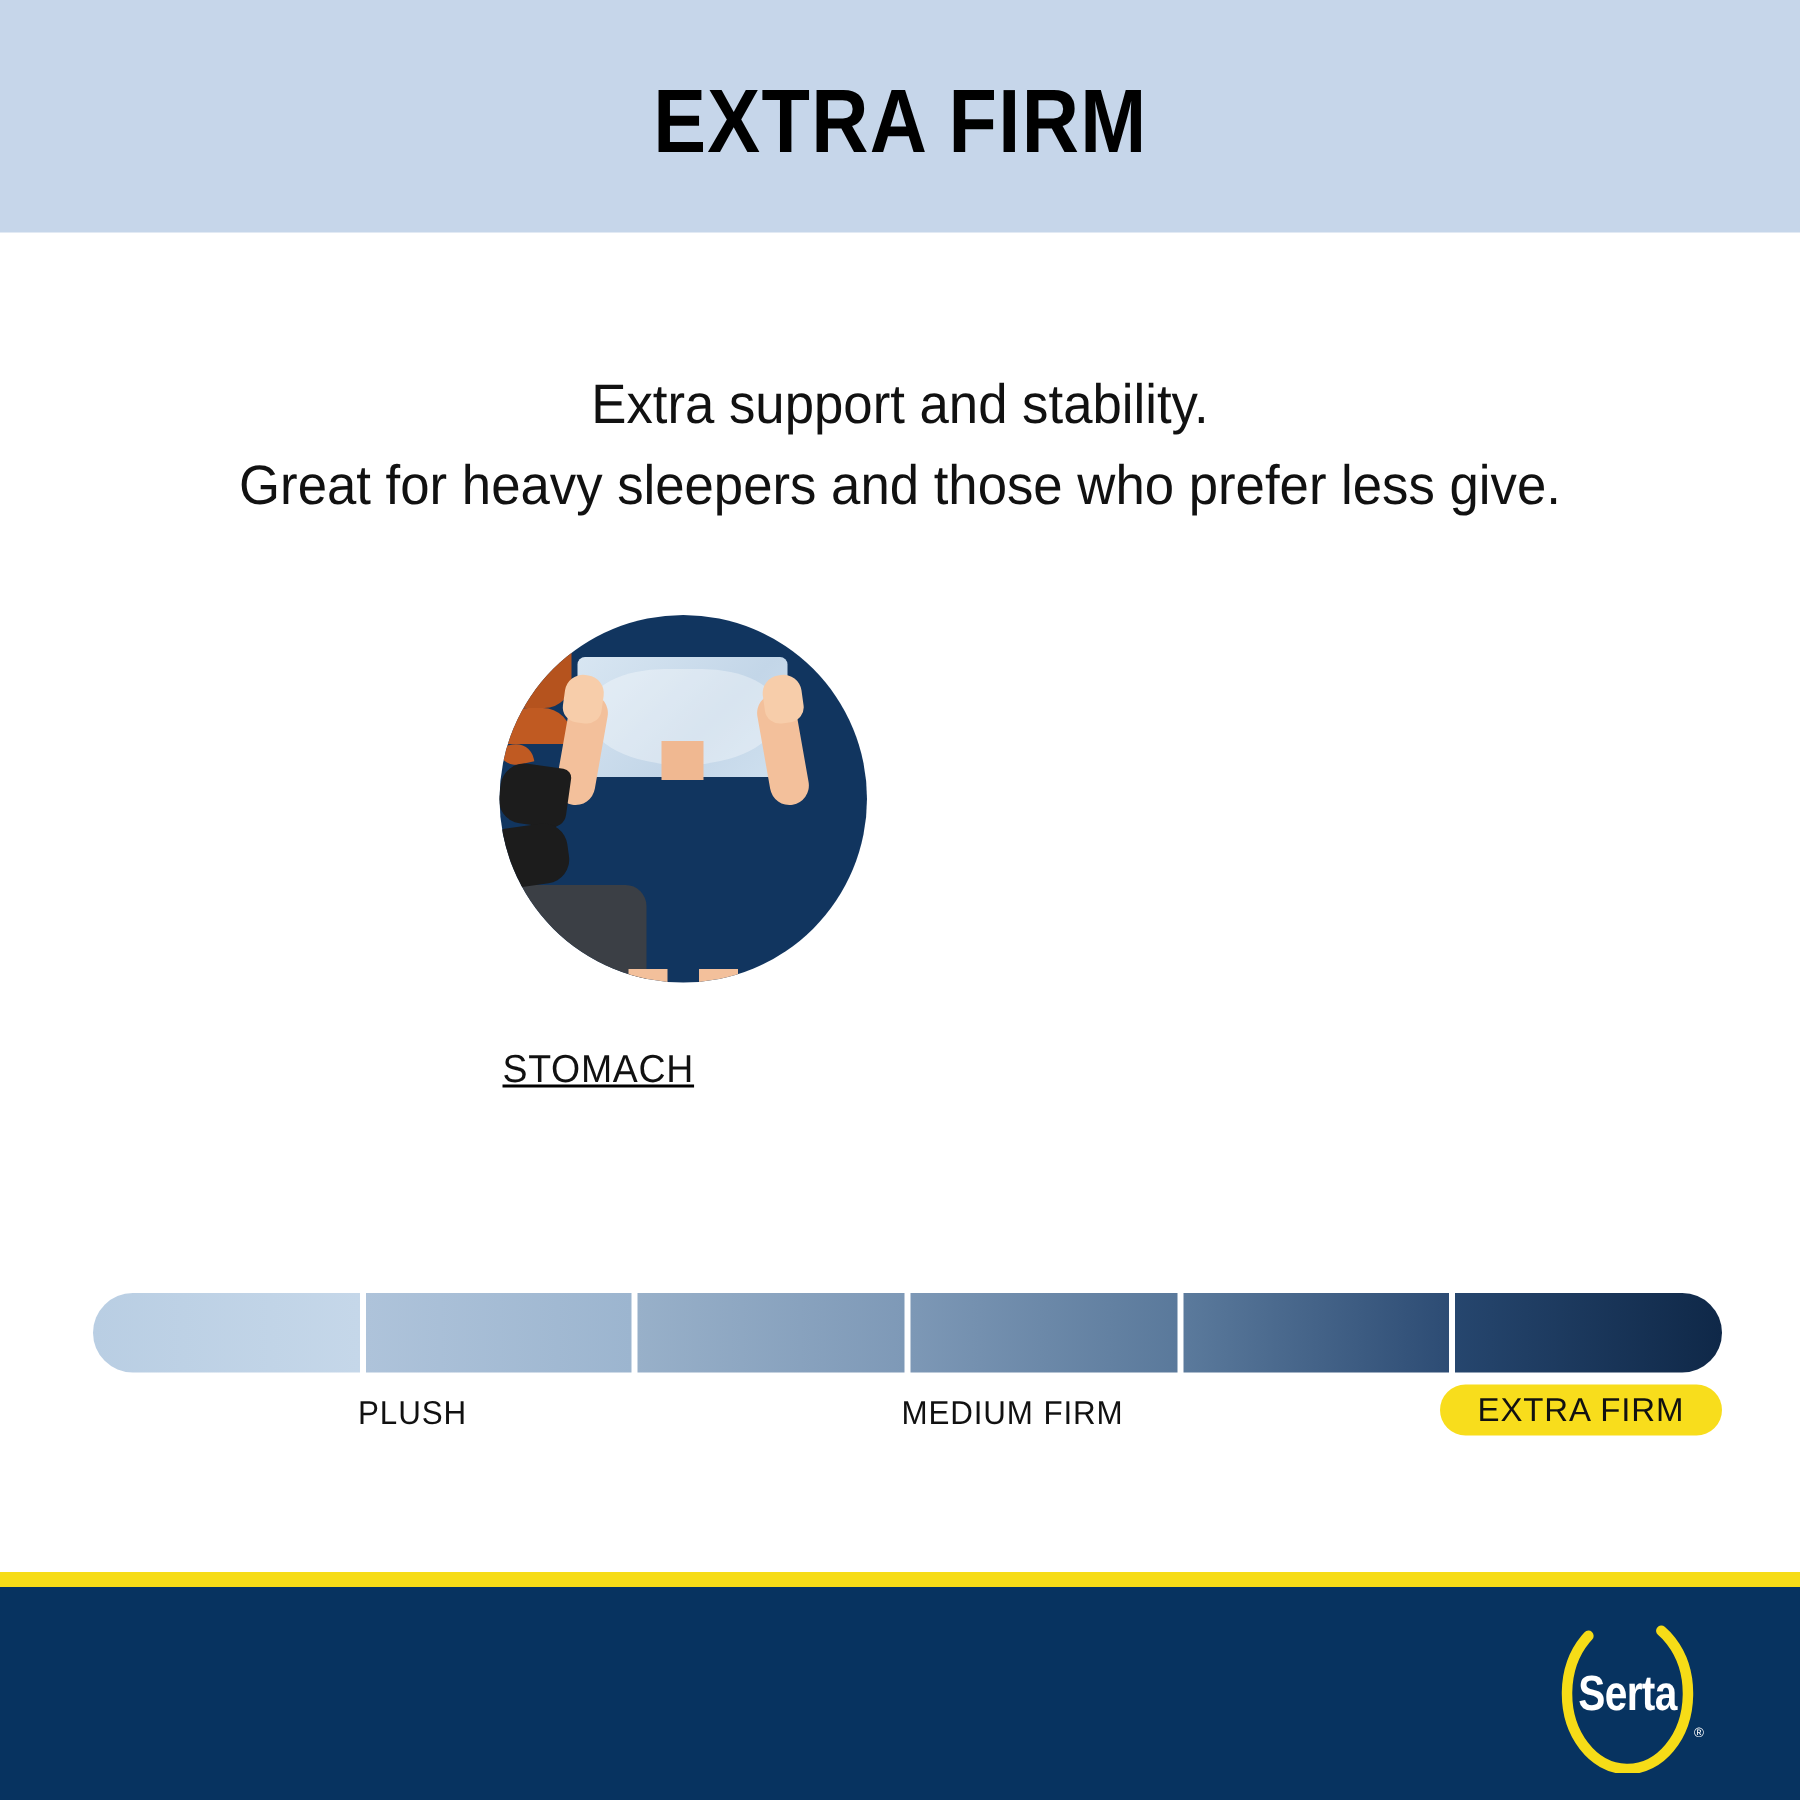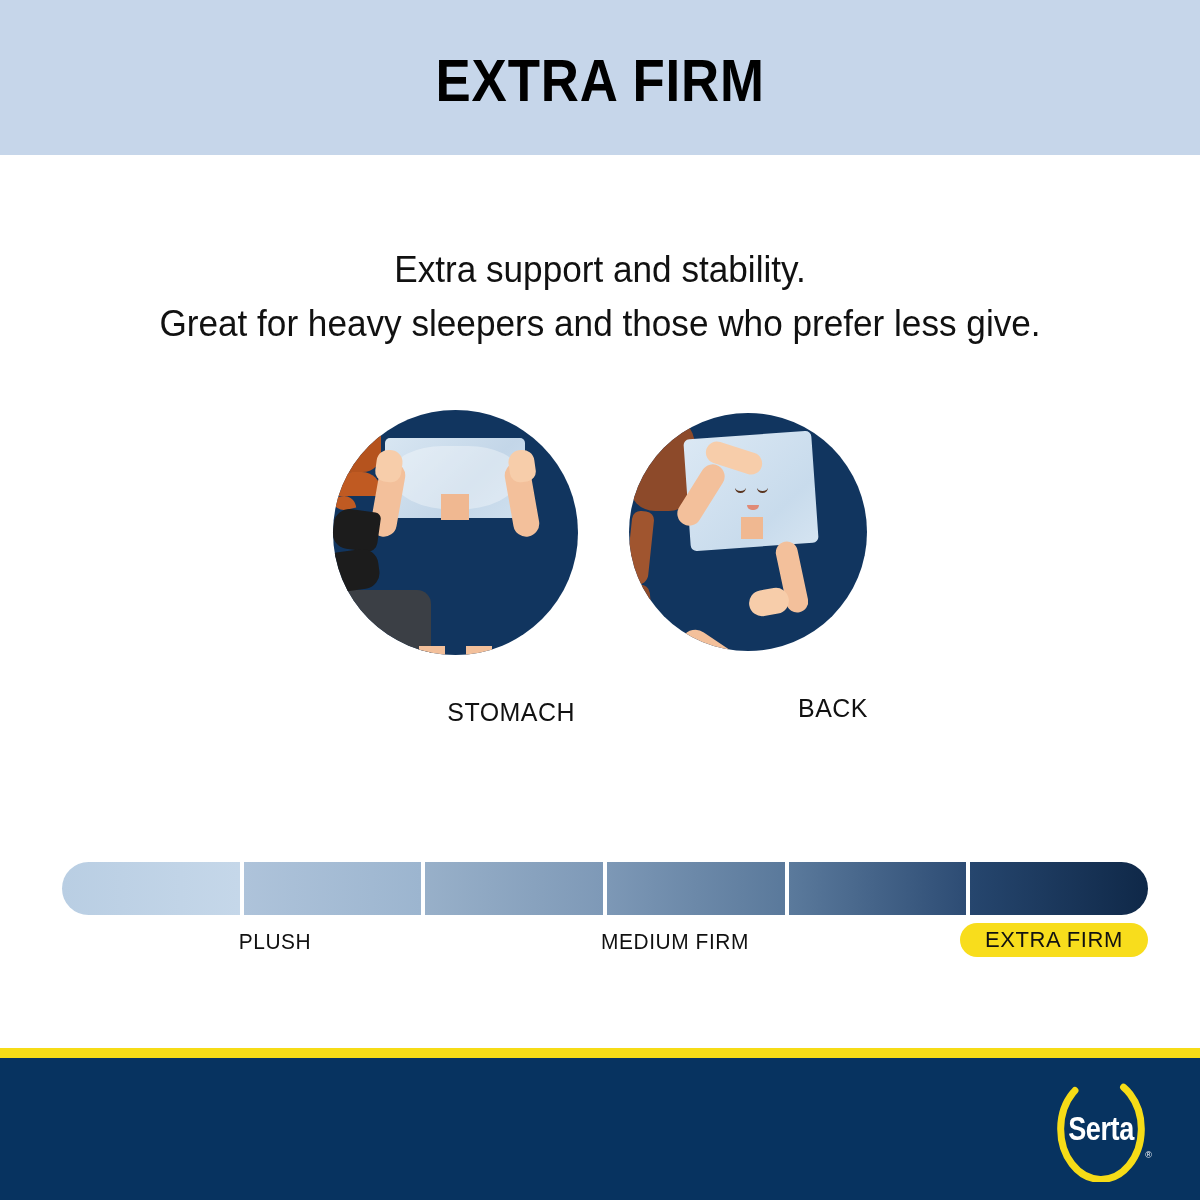--- a/index.html
+++ b/index.html
@@ -54,21 +54,22 @@
   .positions {
     position: absolute;
     left: 0; top: 410px;
     width: 1200px;
     height: 350px;
   }
   .position {
     position: absolute;
     top: 0;
     width: 250px;
-    text-align: right;
+    text-align: left;
+    text-decoration: underline;
   }
   .position.stomach { left: 330px; }
   .position.back    { left: 623px; }
 
   .circle {
     width: 245px;
     height: 245px;
     border-radius: 50%;
     background: #11355f;
     position: relative;
@@ -252,21 +253,21 @@
   }
   .footer {
     position: absolute;
     left: 0; top: 1058px;
     width: 1200px;
     height: 142px;
     background: #073360;
   }
   .serta-logo {
     position: absolute;
-    right: 46px; top: 18px;
+    right: 62px; top: 18px;
     width: 106px;
     height: 106px;
   }
   .serta-ring {
     position: absolute;
     left: 0; top: 0;
     width: 100%; height: 100%;
   }
   .serta-text {
     position: absolute;
@@ -316,40 +317,20 @@
       <div class="m-sleeve-l"></div>
       <div class="m-sleeve-r"></div>
       <div class="m-shirt"></div>
 
       <div class="limb m-leg-l"></div>
       <div class="limb m-leg-r"></div>
     </div>
     <div class="position-label">STOMACH</div>
   </div>
 
-  <div class="position back">
-    <div class="circle">
-      <div class="pillow w-pillow"></div>
-      <div class="limb w-arm-up"></div>
-      <div class="limb w-forearm-up"></div>
-      <div class="w-hair-back"></div>
-      <div class="w-hair-side-l"></div>
-      <div class="w-hair-side-r"></div>
-
-      <div class="w-eye-l"></div>
-      <div class="w-eye-r"></div>
-      <div class="w-mouth"></div>
-      <div class="limb w-neck"></div>
-      <div class="limb w-thigh"></div>
-
-      <div class="limb w-arm-down"></div>
-      <div class="limb w-hand"></div>
-    </div>
-    <div class="position-label">BACK</div>
-  </div>
 </div>
 
 <div class="scale-wrap">
 
   <div class="scale-bar">
     <div class="scale-seg first" style="background:linear-gradient(90deg,#b9cee3,#c5d7e9);"></div>
     <div class="scale-seg" style="background:linear-gradient(90deg,#aec3da,#9cb5cf);"></div>
     <div class="scale-seg" style="background:linear-gradient(90deg,#98b0c9,#7e99b7);"></div>
     <div class="scale-seg" style="background:linear-gradient(90deg,#7d98b6,#5a799b);"></div>
     <div class="scale-seg" style="background:linear-gradient(90deg,#5b7a9c,#2d4c74);"></div>

